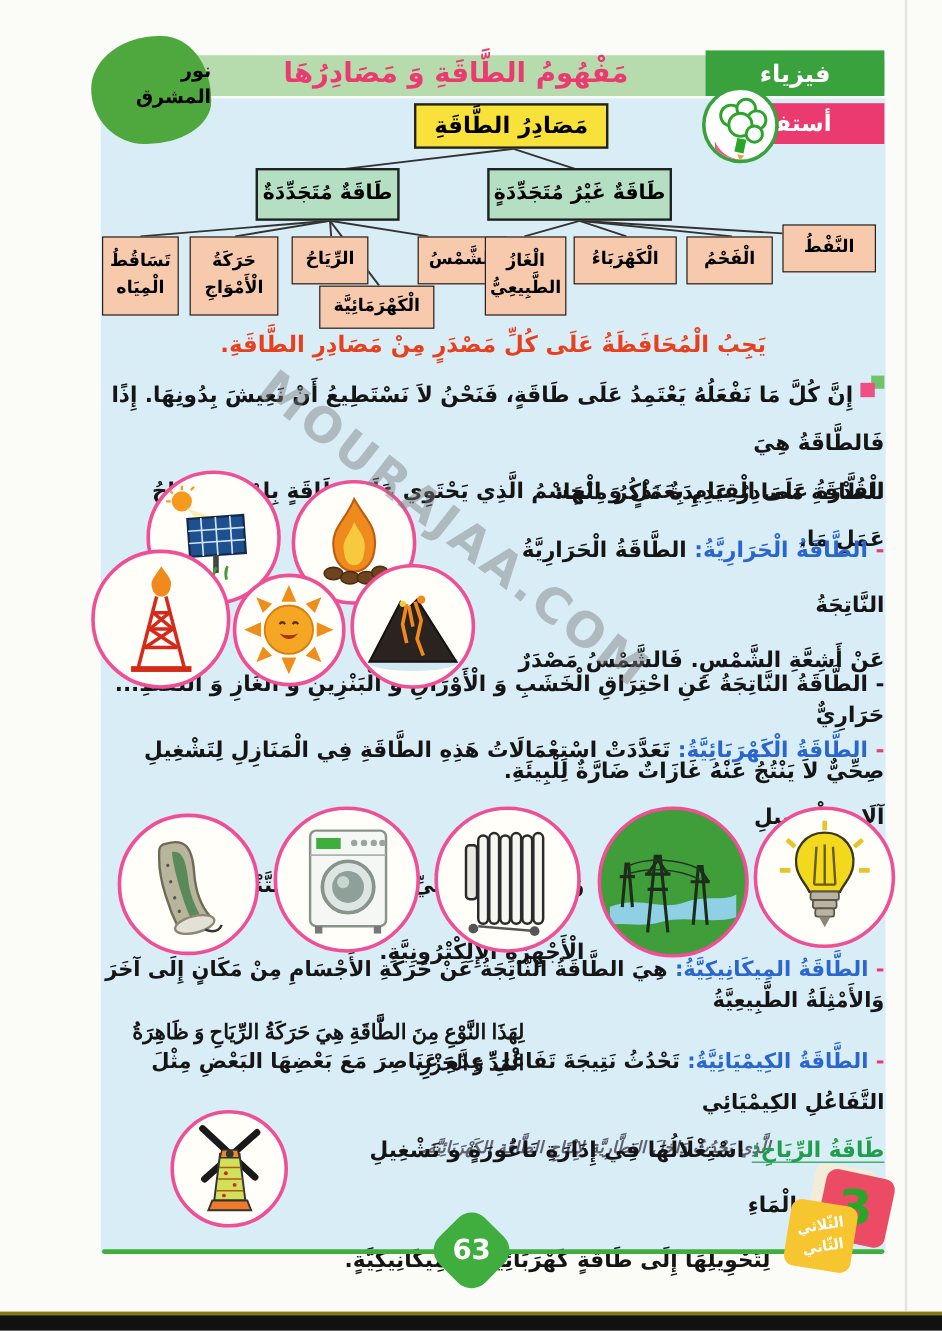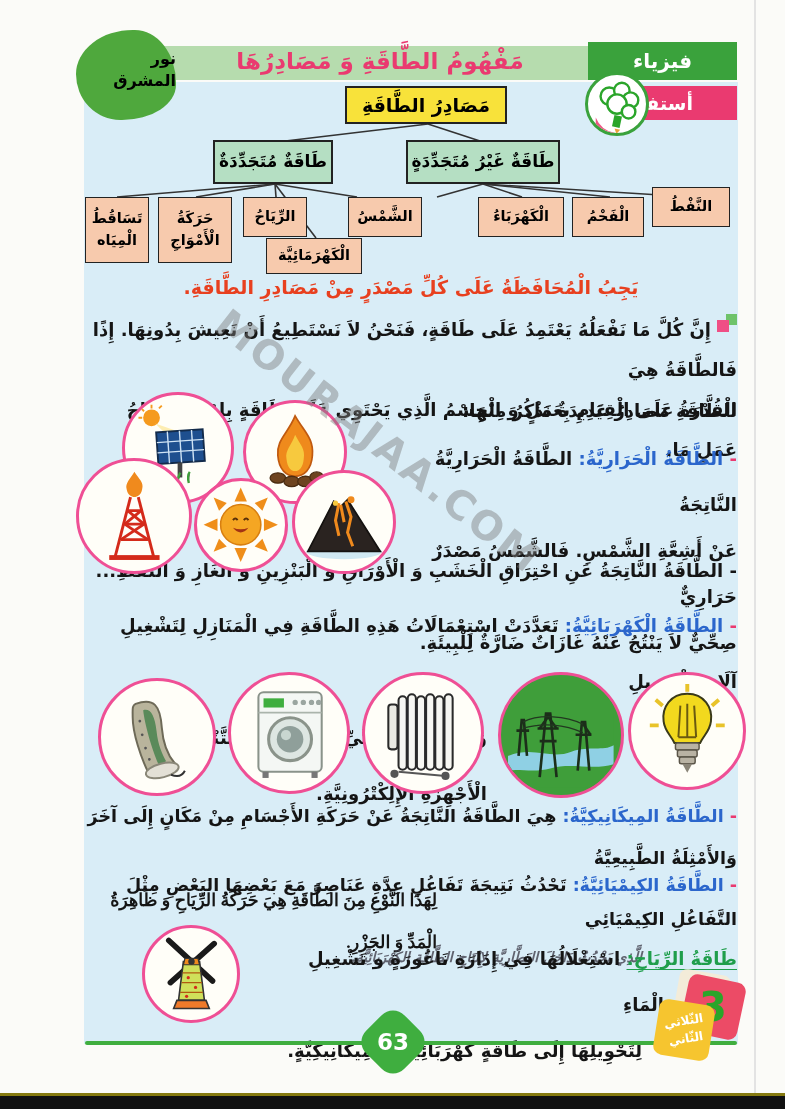--- a/index.html
+++ b/index.html
@@ -108,20 +108,21 @@
 
   <div class="tree-box child rtl" style="left:320px;top:197px;width:74px;height:40px;margin-left:28px;">الشَّمْسُ</div>
   <div class="tree-box child rtl" style="left:266px;top:238px;width:96px;height:36px;">الْكَهْرَمَائِيَّة</div>
   <div class="tree-box child rtl" style="left:243px;top:197px;width:64px;height:40px;">الرِّيَاحُ</div>
   <div class="tree-box child rtl" style="left:158px;top:197px;width:74px;height:66px;">حَرَكَةُ الْأَمْوَاجِ</div>
   <div class="tree-box child rtl" style="left:85px;top:197px;width:64px;height:66px;">تَسَاقُطُ الْمِيَاه</div>
 
   <div class="tree-box child rtl" style="left:652px;top:187px;width:78px;height:40px;">النَّفْطُ</div>
   <div class="tree-box child rtl" style="left:572px;top:197px;width:72px;height:40px;">الْفَحْمُ</div>
   <div class="tree-box child rtl" style="left:478px;top:197px;width:86px;height:40px;">الْكَهْرَبَاءُ</div>
+  <div class="tree-box child rtl" style="left:404px;top:197px;width:68px;height:66px;">الْغَازُ الطَّبِيعِيُّ</div>
 
   <div id="warning-text">يَجِبُ الْمُحَافَظَةُ عَلَى كُلِّ مَصْدَرٍ مِنْ مَصَادِرِ الطَّاقَةِ.</div>
 
   <div class="txt" style="left:85px;top:310px;width:652px;text-align:right;line-height:40px;">
     <span class="line"><span class="bullet-squares"><span class="sq-g"></span><span class="sq-p"></span></span><span>إِنَّ كُلَّ مَا نَفْعَلُهُ يَعْتَمِدُ عَلَى طَاقَةٍ، فَنَحْنُ لاَ نَسْتَطِيعُ أَنْ نَعِيشَ بِدُونِهَا. إِذًا فَالطَّاقَةُ هِيَ</span></span>
     <span class="line">الْقُدْرَةُ عَلَى الْقِيَامِ بِعَمَلٍ وَ الْجِسْمُ الَّذِي يَحْتَوِي عَلَى طَاقَةٍ بِإِمْكَانِهِ إِنْتَاجُ عَمَلٍ مَا.</span>
   </div>
   <div class="txt" style="right:48px;top:400px;width:330px;text-align:right;">للطَّاقَةِ مَصَادِرُ عَدِيدَةٌ نَذْكُرُ مِنْهَا:</div>
 
   <div class="txt" style="right:48px;top:436px;width:340px;text-align:right;line-height:46px;">
@@ -316,21 +317,21 @@
         </g>
       <g fill="#b9b3a4" stroke="#5a5548" stroke-width="1.5">
         <rect x="38" y="62" width="24" height="7" rx="2"></rect>
           <rect x="40" y="69" width="20" height="7" rx="2"></rect>
           <rect x="42" y="76" width="16" height="7" rx="2"></rect>
       </g>
       <path d="M45 83 L55 83 L50 92 Z" fill="#8a8578"></path>
     </svg>
   </div>
 
-  <div class="txt" style="right:48px;top:795px;width:652px;text-align:right;line-height:42px;font-size:17.5px;">
+  <div class="txt" style="right:48px;top:795px;width:652px;text-align:right;line-height:26px;font-size:17.5px;">
     <span class="line"><span class="dash">-</span> <span class="head-blue">الطَّاقَةُ المِيكَانِيكِيَّةُ:</span> <span>هِيَ الطَّاقَةُ النَّاتِجَةُ عَنْ حَرَكَةِ الأَجْسَامِ مِنْ مَكَانٍ إِلَى آخَرَ وَالأَمْثِلَةُ الطَّبِيعِيَّةُ</span></span>
     <span class="line" style="margin-right:300px;font-family:Liberation Serif, serif;">لِهَذَا النَّوْعِ مِنَ الطَّاقَةِ هِيَ حَرَكَةُ الرِّيَاحِ وَ ظَاهِرَةُ الْمَدِّ وَ الجَزْرِ.</span>
   </div>
 
   <div class="txt" style="right:48px;top:868px;width:652px;text-align:right;line-height:34px;font-size:17.5px;">
     <span class="line"><span class="dash">-</span> <span class="head-blue">الطَّاقَةُ الكِيمْيَائِيَّةُ:</span> <span>تَحْدُثُ نَتِيجَةَ تَفَاعُلِ عِدَّةِ عَنَاصِرَ مَعَ بَعْضِهَا البَعْضِ مِثْلَ التَّفَاعُلِ الكِيمْيَائِي</span></span>
     <span class="line" id="handwritten-line" style="margin-right:95px;margin-top:4px;">الَّذِي يَحْدُثُ دَاخِلَ البَطَّارِيَّةِ لِإِنْتَاجِ الطَّاقَةِ الكَهْرَبَائِيَّةِ.</span>
   </div>
 
   <div class="pink-circle" style="left:142px;top:925px;width:98px;height:98px;">

